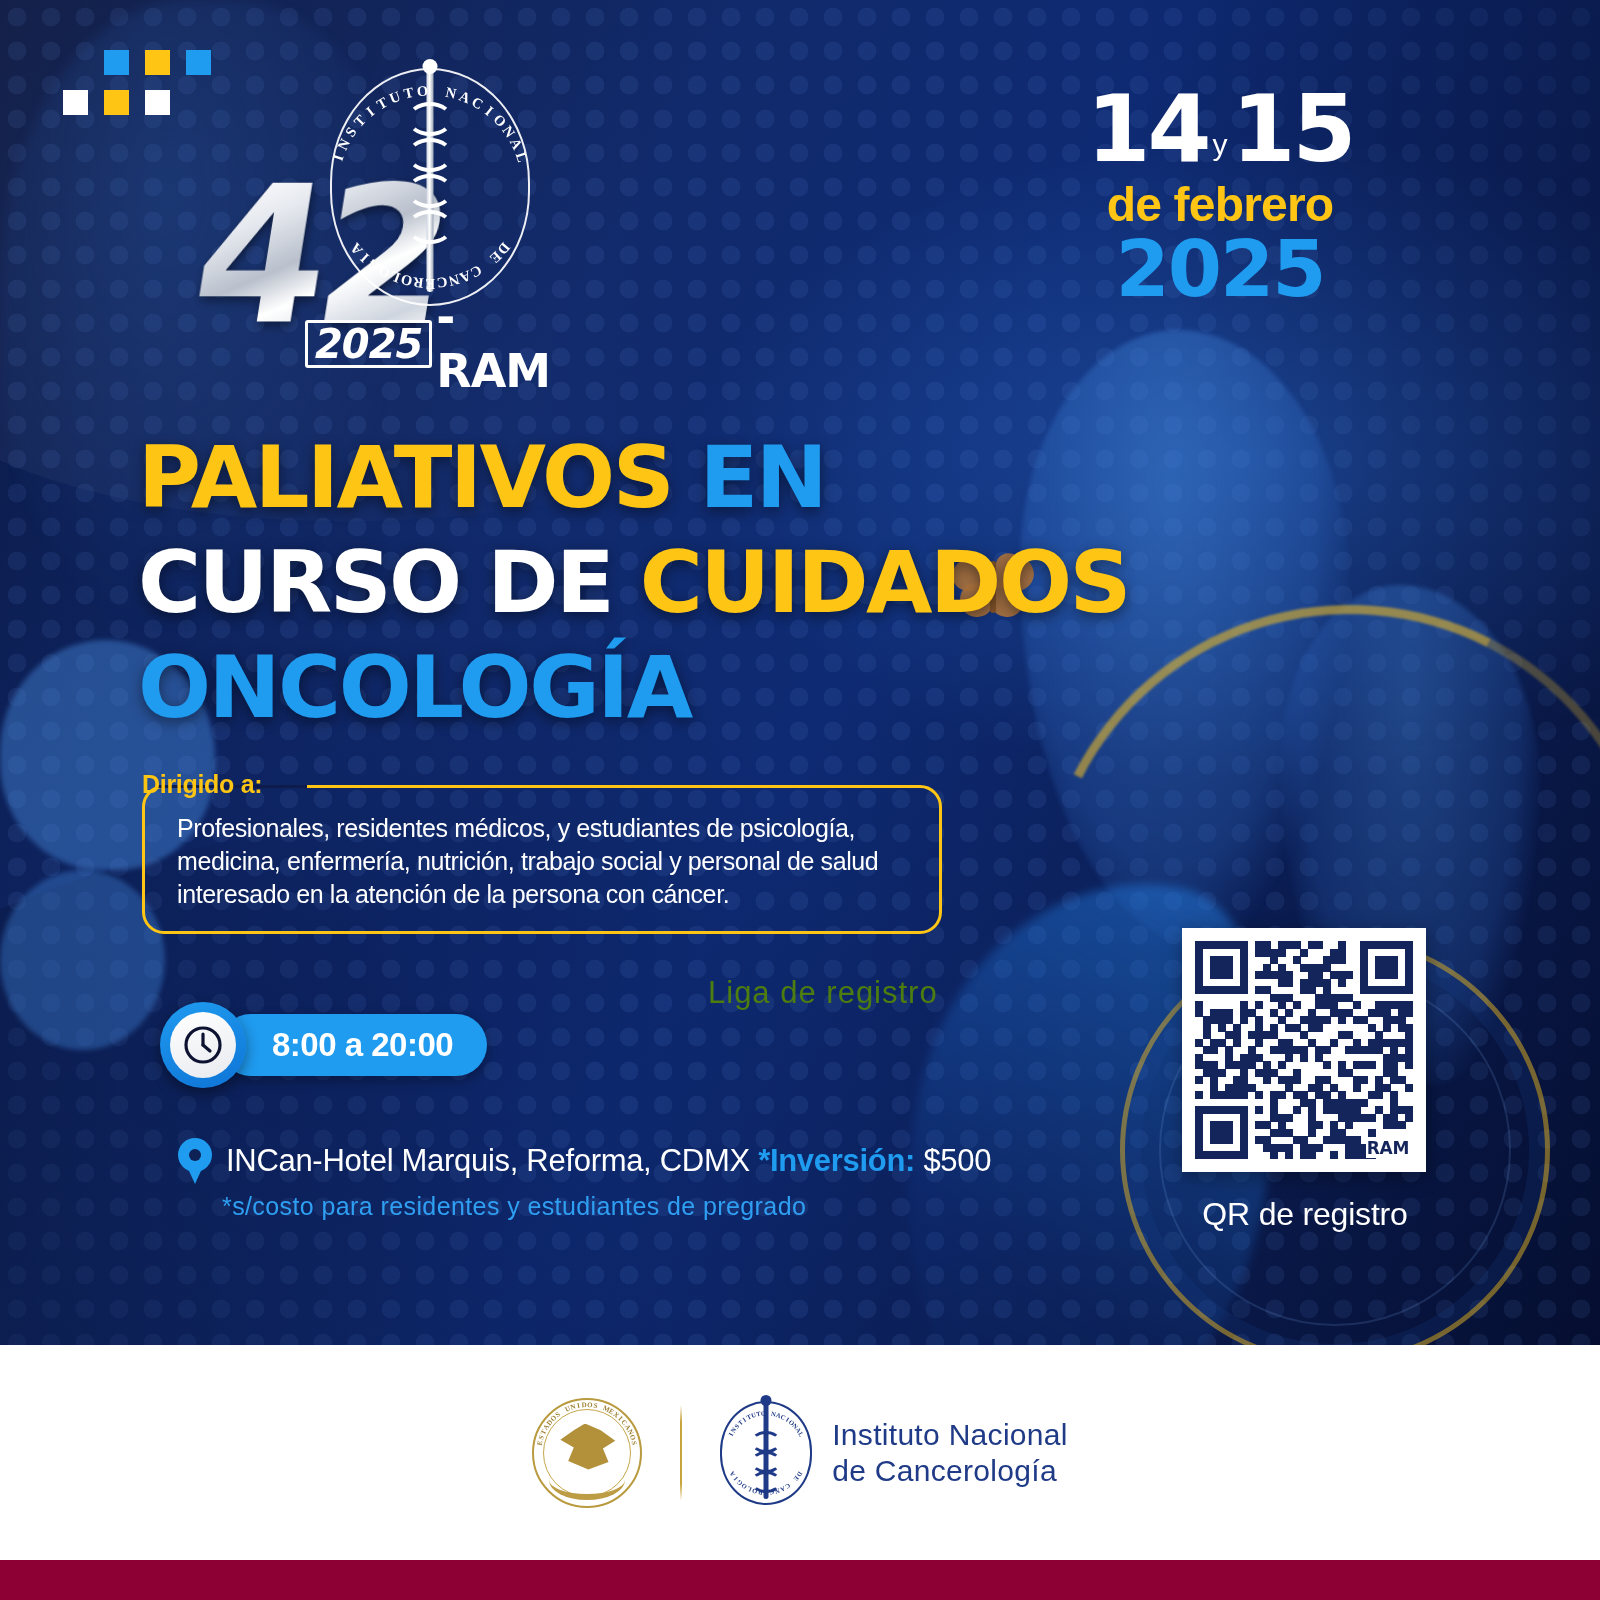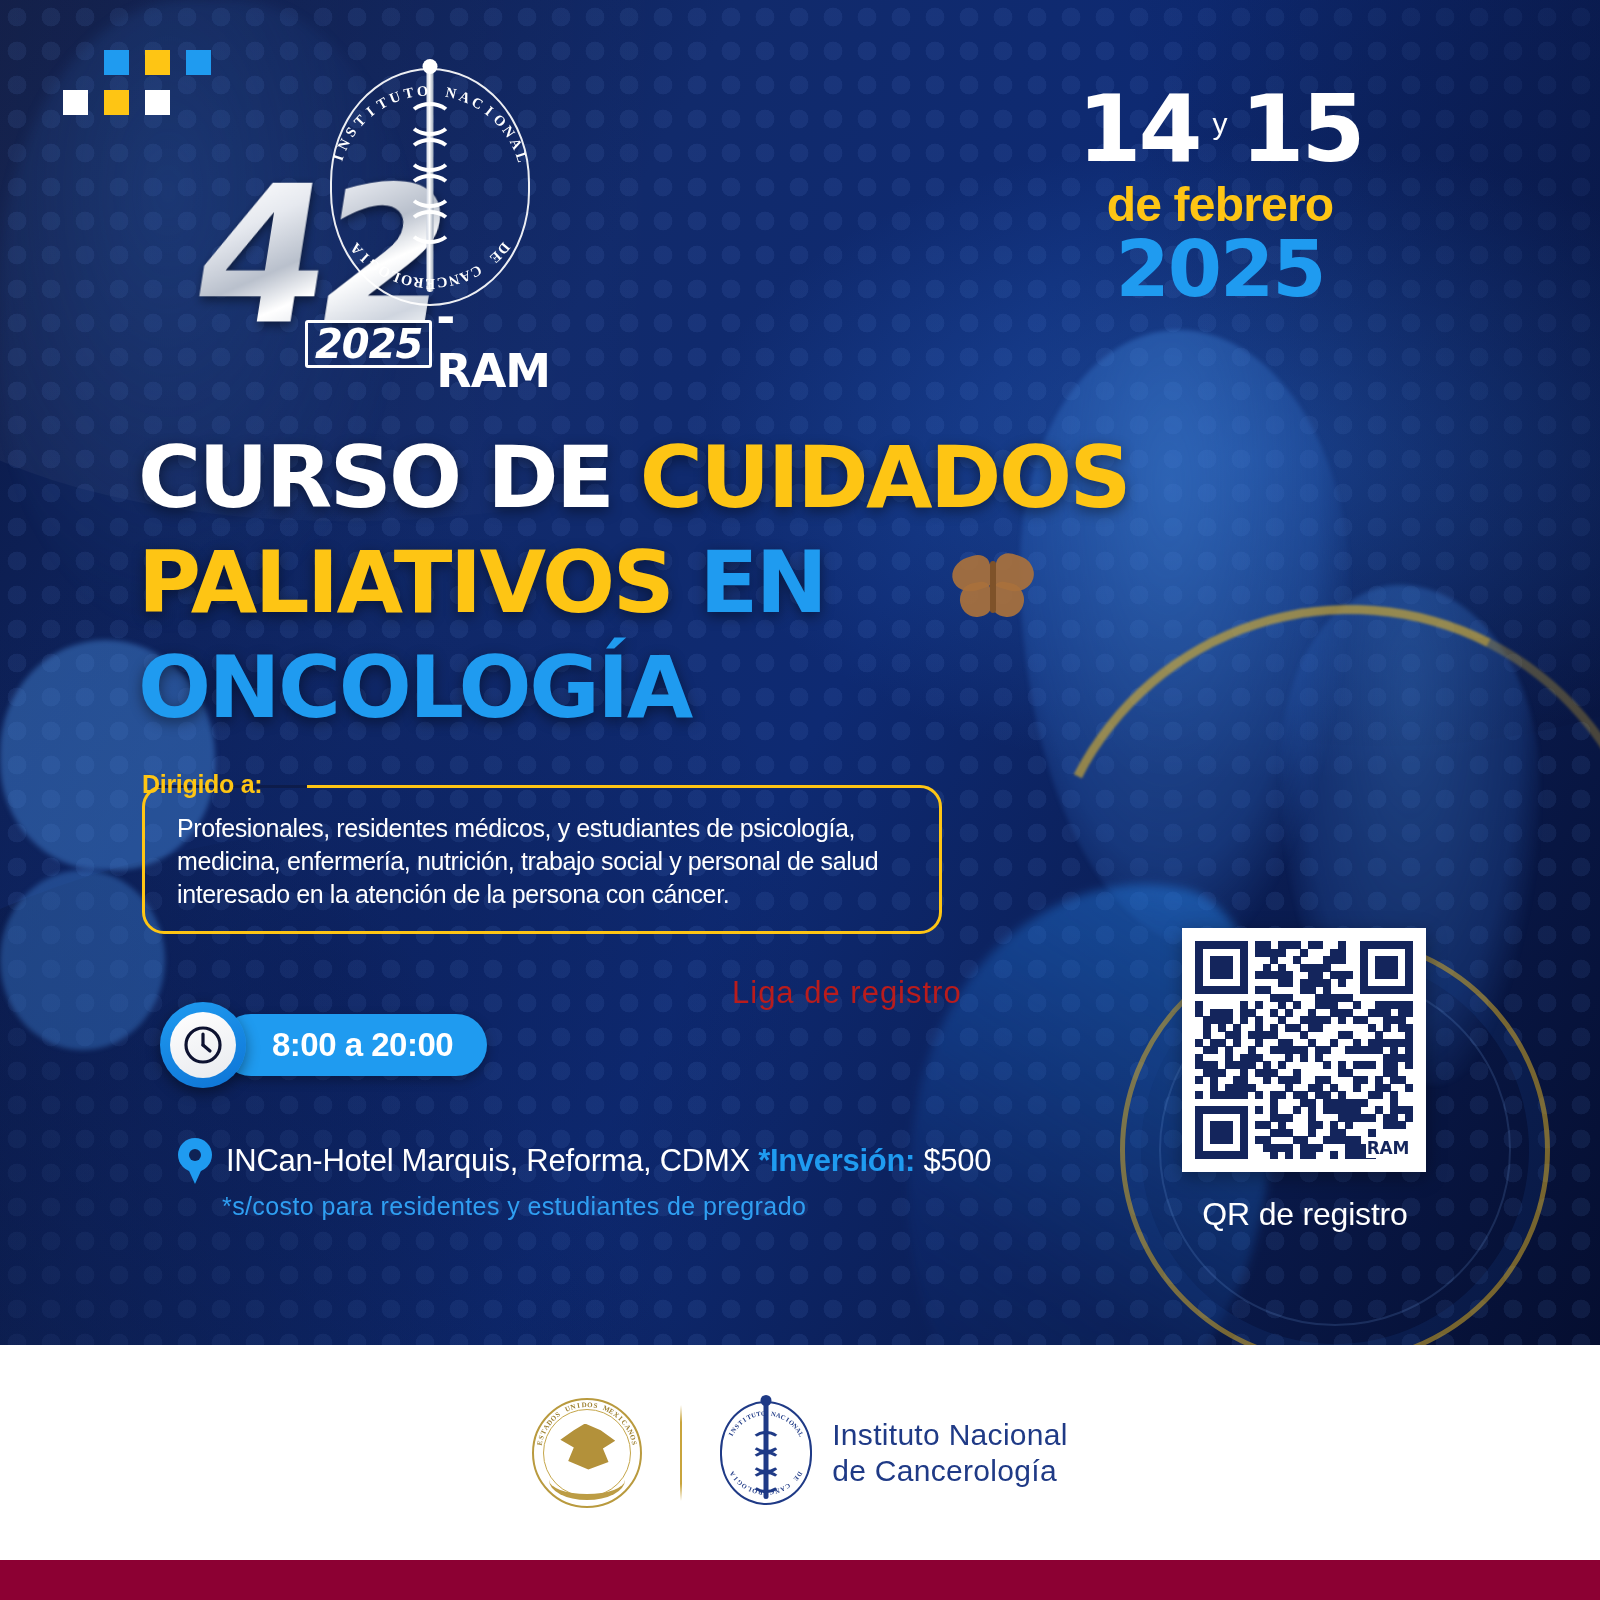--- a/index.html
+++ b/index.html
@@ -115,21 +115,21 @@
     color:#fff; letter-spacing:-1px; }
 
   
   .hdr{ position:absolute; left:520px; top:128px; width:620px; text-align:center; }
   .hdr .l1,.hdr .l2{ color:#fff; font-weight:bold; font-size:41px; line-height:1.13;
     letter-spacing:-.4px; }
   .hdr .l3{ color:#fff; font-size:36px; line-height:1.35; margin-top:7px; letter-spacing:-.2px; }
 
   
   .date{ position:absolute; right:215px; top:88px; width:330px; text-align:center; }
-  .dnum{ display:flex; align-items:center; justify-content:center; gap:13px; line-height:.92; }
+  .dnum{ display:flex; align-items:flex-end; justify-content:center; gap:4px; line-height:.92; }
   .dnum .d{ color:#ffffff; font-weight:bold; font-size:92px; letter-spacing:-3px;
             font-family:"DejaVu Sans", sans-serif; }
   .dnum .y{ color:#ffffff; font-size:30px; font-weight:normal; padding-bottom:14px; }
   .dmon{ color:#fec514; font-weight:bold; font-size:48px; margin-top:4px; letter-spacing:-.8px; }
   .dyear{ color:#1f9bf0; font-weight:bold; font-size:78px; letter-spacing:-2px; line-height:.95;
           font-family:"DejaVu Sans", sans-serif; }
 
   
   .title{ position:absolute; left:138px; top:425px; width:1000px; }
   .title .tl{ font-family:"DejaVu Sans", sans-serif; font-weight:bold;
@@ -155,21 +155,21 @@
     display:flex; align-items:center; justify-content:center;
     box-shadow:0 5px 14px rgba(0,0,0,.42); }
   .pill-ico i{ width:66px; height:66px; border-radius:50%;
     background:linear-gradient(160deg,#ffffff,#e8eaee);
     display:flex; align-items:center; justify-content:center; }
   .pill-body{ margin-left:-26px; padding:0 34px 0 52px; height:62px;
     background:#1f9bf0; border-radius:34px; display:flex; align-items:center;
     box-shadow:0 4px 12px rgba(0,0,0,.32); }
   .pill-body span{ color:#ffffff; font-weight:bold; font-size:33px; letter-spacing:-.5px; }
   .pill-body.url span{ font-weight:normal; font-size:31px; letter-spacing:0; }
-  .liga{ position:absolute; left:732px; top:975px; color:#b91c1c; font-size:31px; letter-spacing:1px; }
+  .liga{ position:absolute; left:708px; top:975px; color:#4d7c0f; font-size:31px; letter-spacing:1px; }
 
   
   .loc{ position:absolute; left:178px; top:1138px; display:flex; align-items:center; gap:14px; }
   .pin{ width:34px; height:46px; position:relative; }
   .pin-b{ position:absolute; left:0; top:0; width:34px; height:34px; border-radius:50%;
     background:#1f9bf0; }
   .pin-t{ position:absolute; left:7px; top:24px; width:20px; height:22px; background:#1f9bf0;
     clip-path:polygon(0 0,100% 0,50% 100%); }
   .pin-h{ position:absolute; left:11px; top:11px; width:12px; height:12px; border-radius:50%;
     background:#0f2255; }
@@ -323,24 +323,24 @@
       <span class="d">14</span>
       <span class="y">y</span>
       <span class="d">15</span>
     </div>
     <div class="dmon">de febrero</div>
     <div class="dyear">2025</div>
   </div>
 
   <div class="title">
     <div class="tl">
+      <span class="g">PALIATIVOS </span><span class="b">EN</span>
+    </div>
+    <div class="tl">
       <span class="w">CURSO DE </span><span class="g">CUIDADOS</span>
-    </div>
-    <div class="tl">
-      <span class="g">PALIATIVOS </span><span class="b">EN</span>
     </div>
     <div class="tl">
       <span class="b">ONCOLOGÍA</span>
     </div>
   </div>
 
   <div class="dir-wrap">
     <div class="dir-label">Dirigido a:</div>
     <div class="dir-box">
       <div class="dir-text">Profesionales, residentes médicos, y estudiantes de psicología, medicina, enfermería, nutrición, trabajo social y personal de salud interesado en la atención de la persona con cáncer.</div>

